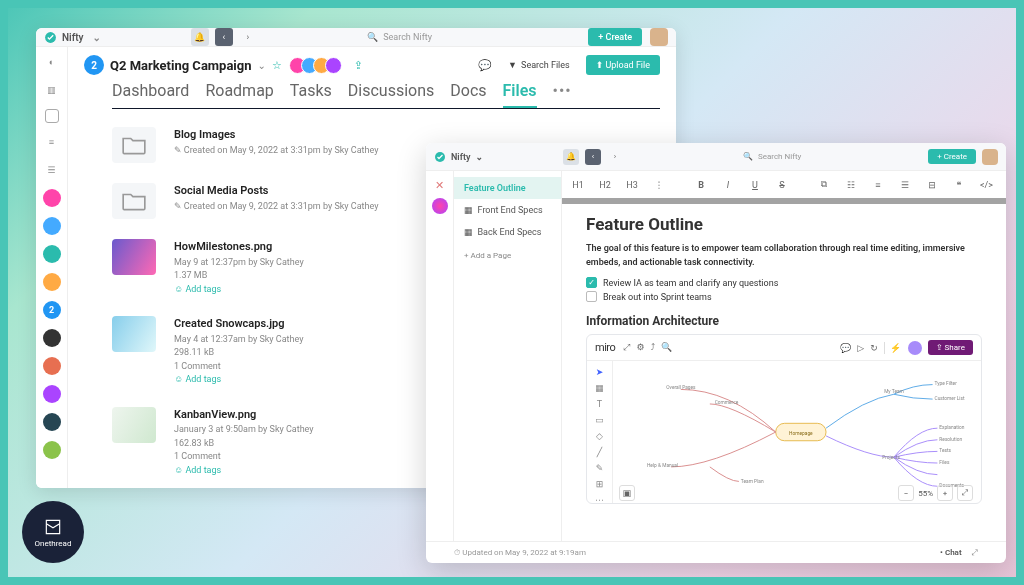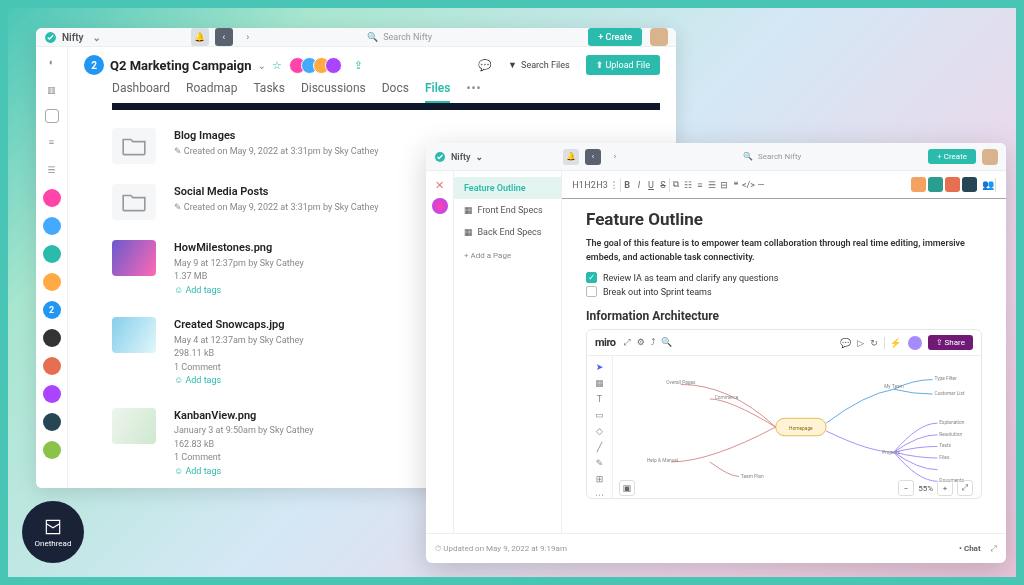--- a/index.html
+++ b/index.html
@@ -34,21 +34,21 @@
   .proj-head .pavs .av:nth-child(1) { background: #f4a; }
   .proj-head .pavs .av:nth-child(2) { background: #4af; }
   .proj-head .pavs .av:nth-child(3) { background: #fa4; }
   .proj-head .pavs .av:nth-child(4) { background: #a4f; }
   .proj-head .pshare { color: #2bbbad; font-size: 11px; margin-left: 6px; }
   .proj-head .spacer { flex: 1; }
   .proj-head .hicon { color: #777; font-size: 11px; margin-left: 10px; }
   .proj-head .sf { font-size: 9px; color: #444; display: flex; align-items: center; gap: 4px; }
   .proj-head .upload { background: #2bbbad; color: #fff; font-size: 9px; padding: 5px 10px; border-radius: 3px; margin-left: 10px; }
 
-  .tabs { display: flex; gap: 16px; font-size: 12px; color: #666; margin: 6px 0 0 28px; border-bottom: 7px solid #0f172a; }
+  .tabs { display: flex; gap: 16px; font-size: 16px; color: #666; margin: 6px 0 0 28px; border-bottom: 1px solid #0f172a; }
   .tabs .tab { padding-bottom: 6px; cursor: pointer; }
   .tabs .tab.active { color: #2bbbad; border-bottom: 2px solid #2bbbad; font-weight: 600; }
   .tabs .more { color: #888; letter-spacing: 1px; }
 
   .files { padding-top: 8px; }
   .file { display: flex; gap: 18px; padding: 10px 0 10px 28px; }
   .file .thumb { width: 44px; height: 36px; border-radius: 4px; background: #f4f6f8; display: flex; align-items: center; justify-content: center; color: #999; flex-shrink: 0; }
   .file .thumb.folder svg { width: 26px; height: 22px; }
   .file .thumb.img { background: linear-gradient(120deg,#6a5acd,#ff69b4); }
   .file .thumb.img2 { background: linear-gradient(120deg,#87ceeb,#e0f7fa); }
@@ -72,58 +72,58 @@
   .w2-rail { width: 28px; border-right: 1px solid #eee; display: flex; flex-direction: column; align-items: center; padding-top: 8px; gap: 6px; }
   .w2-rail .cls { color: #e07a7a; font-size: 11px; }
   .w2-rail .rav { width: 16px; height: 16px; border-radius: 50%; background: radial-gradient(circle,#f4a,#a4f); }
 
   .w2-side { width: 108px; border-right: 1px solid #eee; padding: 6px 0; font-size: 9px; }
   .w2-side .sitem { padding: 6px 10px; color: #555; display: flex; align-items: center; gap: 5px; }
   .w2-side .sitem.active { background: #e3f4f1; color: #2bbbad; font-weight: 600; }
   .w2-side .addpage { padding: 8px 10px; color: #888; font-size: 8px; }
 
   .w2-doc { flex: 1; display: flex; flex-direction: column; overflow: hidden; }
-  .toolbar { display: flex; align-items: center; gap: 0; padding: 6px 10px; border-bottom: 1px solid #a3a3a3; font-size: 9px; color: #666; }
+  .toolbar { display: flex; align-items: center; gap: 15px; padding: 6px 10px; border-bottom: 6px solid #a3a3a3; font-size: 9px; color: #666; }
   .toolbar .tb { cursor: pointer; min-width: 12px; text-align: center; }
   .toolbar .divider { width: 1px; height: 14px; background: #ddd; }
   .toolbar .tavs { margin-left: auto; display: flex; gap: 2px; }
   .toolbar .tavs .tav { width: 15px; height: 15px; border-radius: 3px; }
   .toolbar .tavs .tav:nth-child(1) { background: #f4a261; }
   .toolbar .tavs .tav:nth-child(2) { background: #2a9d8f; }
   .toolbar .tavs .tav:nth-child(3) { background: #e76f51; }
   .toolbar .tavs .tav:nth-child(4) { background: #264653; }
   .toolbar .group { color: #2bbbad; margin-left: 6px; font-size: 10px; }
 
   .doc-content { padding: 10px 24px; overflow: hidden; font-size: 10px; color: #333; }
   .doc-content h1 { font-size: 17px; font-weight: 700; margin-bottom: 8px; }
   .doc-content .intro { font-size: 9px; font-weight: 600; line-height: 1.5; margin-bottom: 8px; }
   .doc-content .todo { display: flex; align-items: center; gap: 6px; font-size: 9px; margin: 3px 0; }
   .doc-content .todo .ck { width: 11px; height: 11px; border: 1.5px solid #bbb; border-radius: 2px; display: flex; align-items: center; justify-content: center; font-size: 8px; }
   .doc-content .todo .ck.done { background: #2bbbad; border-color: #2bbbad; color: #fff; }
   .doc-content h2 { font-size: 12px; font-weight: 700; margin: 12px 0 6px; }
 
   .miro { border: 1px solid #e5e7eb; border-radius: 6px; height: 170px; display: flex; flex-direction: column; overflow: hidden; }
   .miro-top { display: flex; align-items: center; padding: 5px 8px; gap: 8px; border-bottom: 1px solid #eee; }
-  .miro-top .mlogo { font-weight: 700; font-size: 11px; letter-spacing: -0.5px; }
+  .miro-top .mlogo { font-weight: 400; font-size: 11px; letter-spacing: -0.5px; }
   .miro-top .mbtns { display: flex; gap: 6px; font-size: 9px; color: #666; }
   .miro-top .mbtns span { cursor: pointer; }
   .miro-top .mright { margin-left: auto; display: flex; gap: 6px; align-items: center; font-size: 9px; color: #666; }
   .miro-top .share { background: #701a75; color: #fff; padding: 3px 8px; border-radius: 3px; font-size: 8px; display: flex; align-items: center; gap: 3px; }
   .miro-top .mav { width: 14px; height: 14px; border-radius: 50%; background: #a78bfa; }
   .miro-body { flex: 1; position: relative; display: flex; }
   .miro-left { width: 26px; border-right: 1px solid #eee; display: flex; flex-direction: column; align-items: center; padding-top: 6px; gap: 6px; font-size: 9px; color: #888; }
   .miro-left .ml { cursor: pointer; }
   .miro-left .ml.cursor { color: #4262ff; }
   .miro-canvas { flex: 1; position: relative; }
   .miro-canvas svg { width: 100%; height: 100%; }
   .miro-bottom { position: absolute; bottom: 4px; right: 8px; display: flex; gap: 4px; align-items: center; font-size: 8px; color: #555; }
   .miro-bottom .zb { width: 16px; height: 16px; border: 1px solid #ddd; border-radius: 3px; display: flex; align-items: center; justify-content: center; cursor: pointer; }
   .miro-bl { position: absolute; bottom: 4px; left: 6px; width: 16px; height: 16px; border: 1px solid #ddd; border-radius: 3px; display:flex; align-items:center; justify-content:center; font-size:9px; color:#666;}
 
-  .w2-foot { height: 30px; border-top: 1px solid #eee; display: flex; align-items: center; padding: 0 9px; font-size: 8px; color: #999; }
+  .w2-foot { height: 22px; border-top: 1px solid #eee; display: flex; align-items: center; padding: 0 28px; font-size: 8px; color: #999; }
   .w2-foot .chat { margin-left: auto; color: #555; font-weight: 600; }
   .w2-foot .expand { margin-left: 10px; color: #888; }
 
   
   .onethread { position: absolute; left: 14px; bottom: 14px; width: 62px; height: 62px; border-radius: 50%; background: #1a2238; color: #fff; display: flex; flex-direction: column; align-items: center; justify-content: center; font-size: 8px; gap: 2px; }
   .onethread svg { width: 20px; height: 20px; }
 </style>
 </head>
 <body>
 

